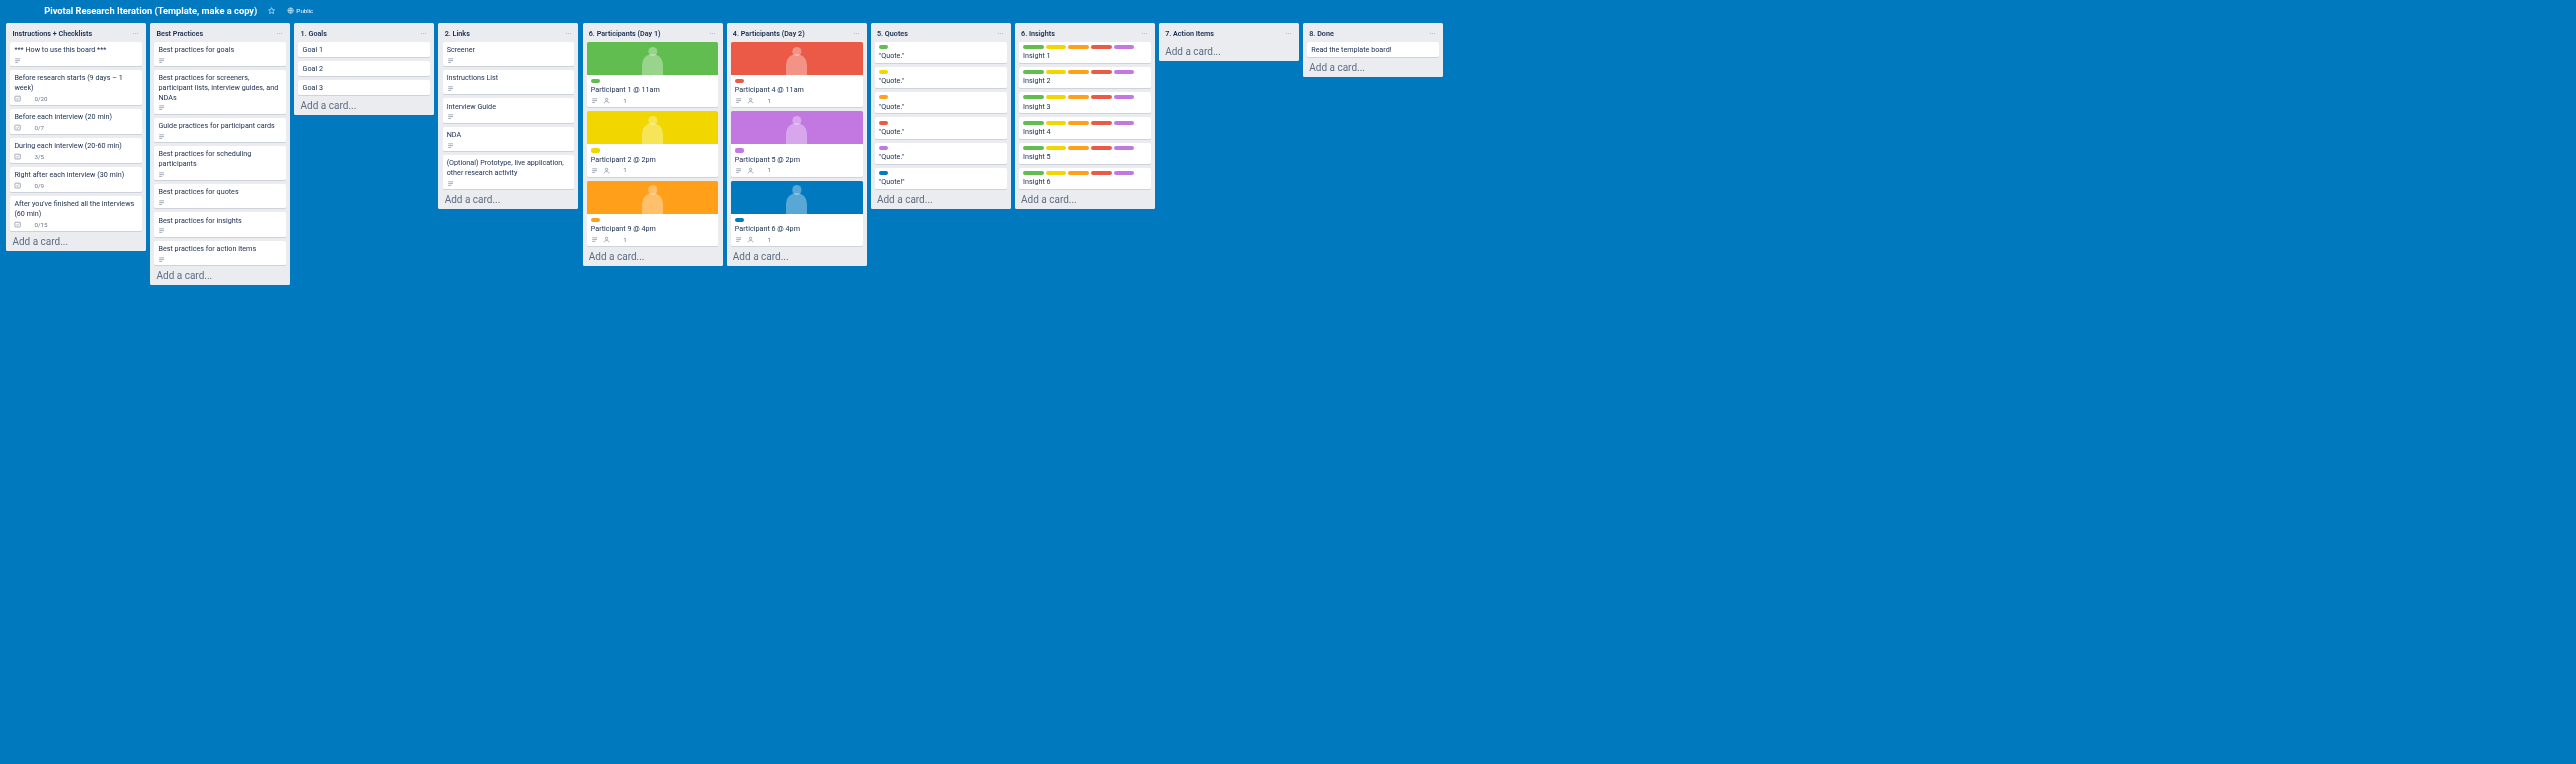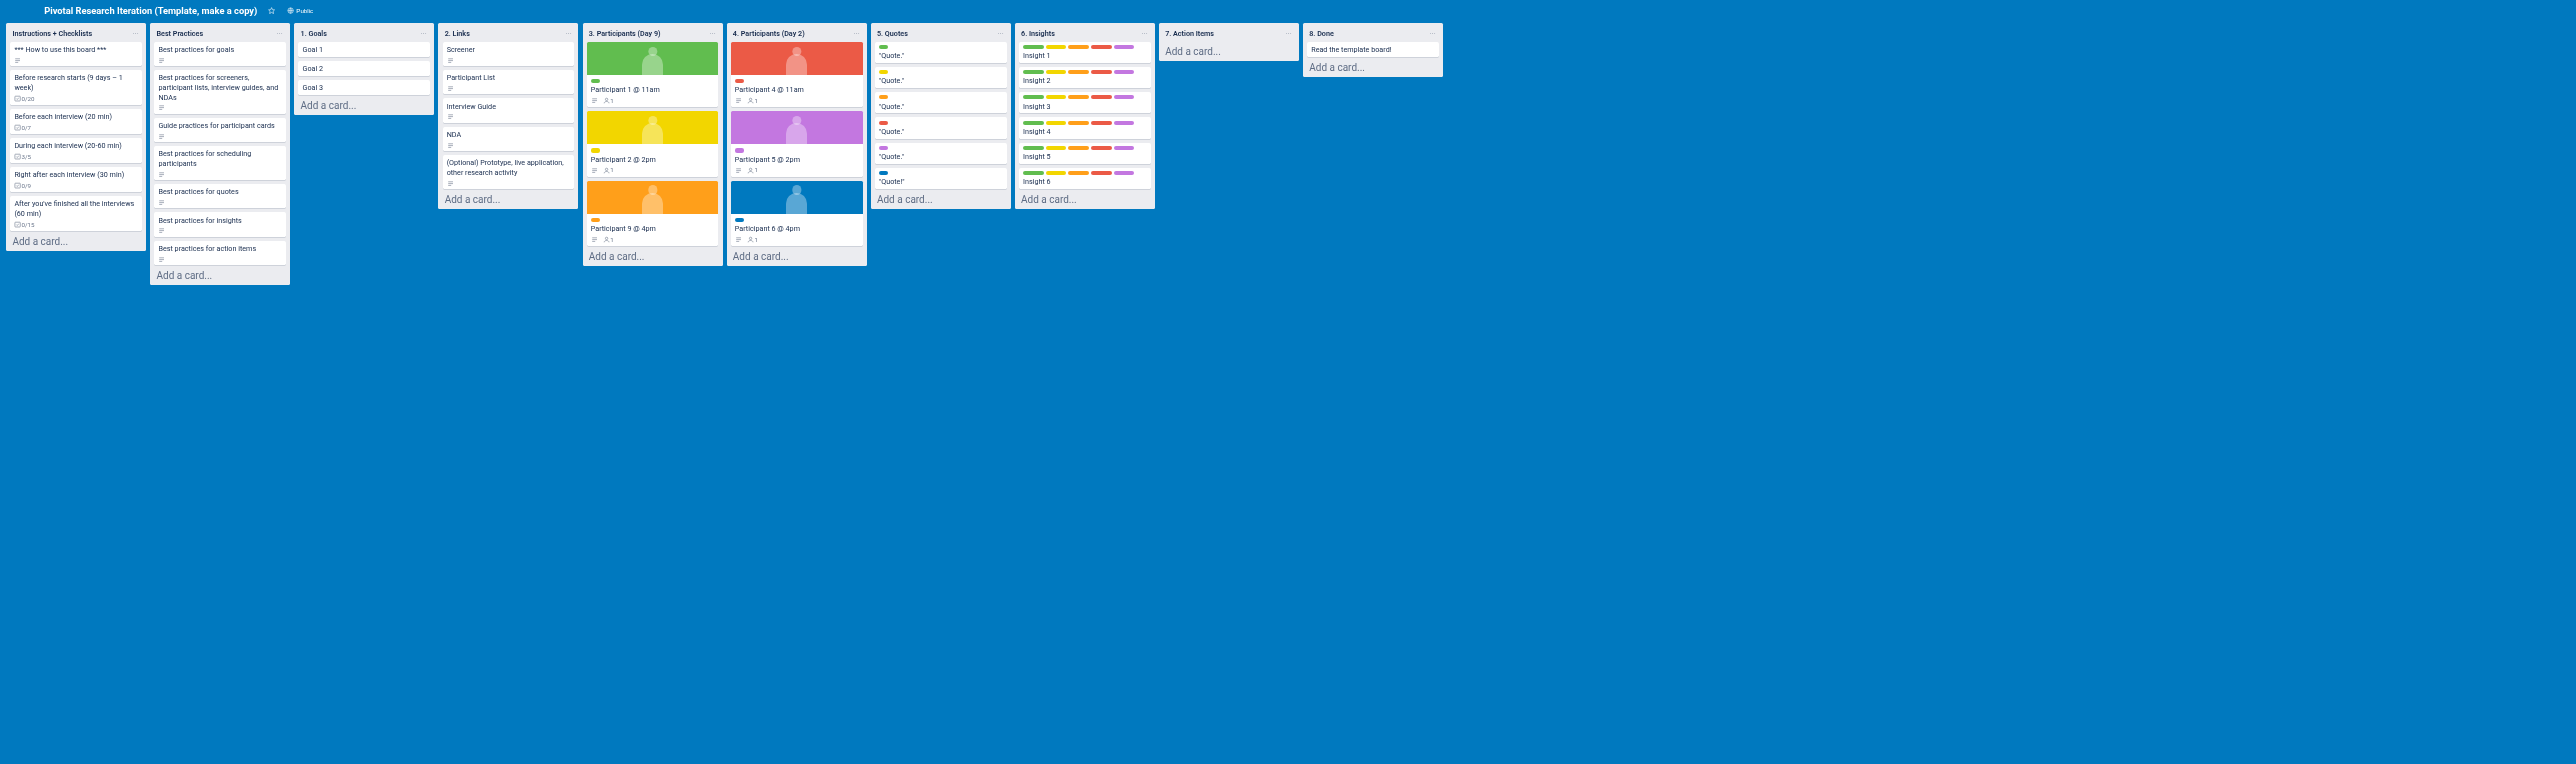--- a/index.html
+++ b/index.html
@@ -111,21 +111,21 @@
     background: rgba(255,255,255,0.35);
     top: -7.2px; left: 50%; transform: translateX(-50%);
   }
   .labels { display: flex; gap: 2.1px; flex-wrap: wrap; }
   .label {
     height: 4.1px; width: 20.6px; border-radius: 2.1px;
   }
   .label.sm { width: 9.3px; }
   .card-title { font-size: 7.2px; line-height: 1.35; color: #172b4d; }
   .badges { display: flex; gap: 5.2px; align-items: center; color: #6b778c; font-size: 6.2px; }
-  .badge { display: inline-flex; align-items: center; gap: 0; }
+  .badge { display: inline-flex; align-items: center; gap: 13px; }
   .add-card {
     color: #5e6c84;
     padding: 4.1px 6.2px;
     font-size: 10px;
     cursor: pointer;
     border-radius: 0 0 1.5px 1.5px;
   }
   svg.icon { width: 7.2px; height: 7.2px; fill: none; stroke: currentColor; stroke-width: 2; }
 </style>
 </head>
@@ -376,21 +376,21 @@
             <span class="badge">
               <svg class="icon" viewBox="0 0 24 24">
                 <line x1="4" y1="6" x2="20" y2="6"></line>
                 <line x1="4" y1="12" x2="20" y2="12"></line>
                 <line x1="4" y1="18" x2="14" y2="18"></line>
               </svg>
             </span>
           </div>
         </div>
         <div class="card">
-          <div class="card-title">Participant List</div>
+          <div class="card-title">Instructions List</div>
           <div class="badges">
             <span class="badge">
               <svg class="icon" viewBox="0 0 24 24">
                 <line x1="4" y1="6" x2="20" y2="6"></line>
                 <line x1="4" y1="12" x2="20" y2="12"></line>
                 <line x1="4" y1="18" x2="14" y2="18"></line>
               </svg>
             </span>
           </div>
         </div>
@@ -428,21 +428,21 @@
                 <line x1="4" y1="18" x2="14" y2="18"></line>
               </svg>
             </span>
           </div>
         </div>
       </div>
       <div class="add-card">Add a card...</div>
     </div>
     <div class="list">
       <div class="list-header">
-        <div class="list-title">3. Participants (Day 9)</div>
+        <div class="list-title">6. Participants (Day 1)</div>
         <div class="list-menu">
           <svg class="icon" viewBox="0 0 24 24">
             <circle cx="5" cy="12" r="1.5" fill="currentColor" stroke="none"></circle>
             <circle cx="12" cy="12" r="1.5" fill="currentColor" stroke="none"></circle>
             <circle cx="19" cy="12" r="1.5" fill="currentColor" stroke="none"></circle>
           </svg>
         </div>
       </div>
       <div class="cards">
         <div class="card">

